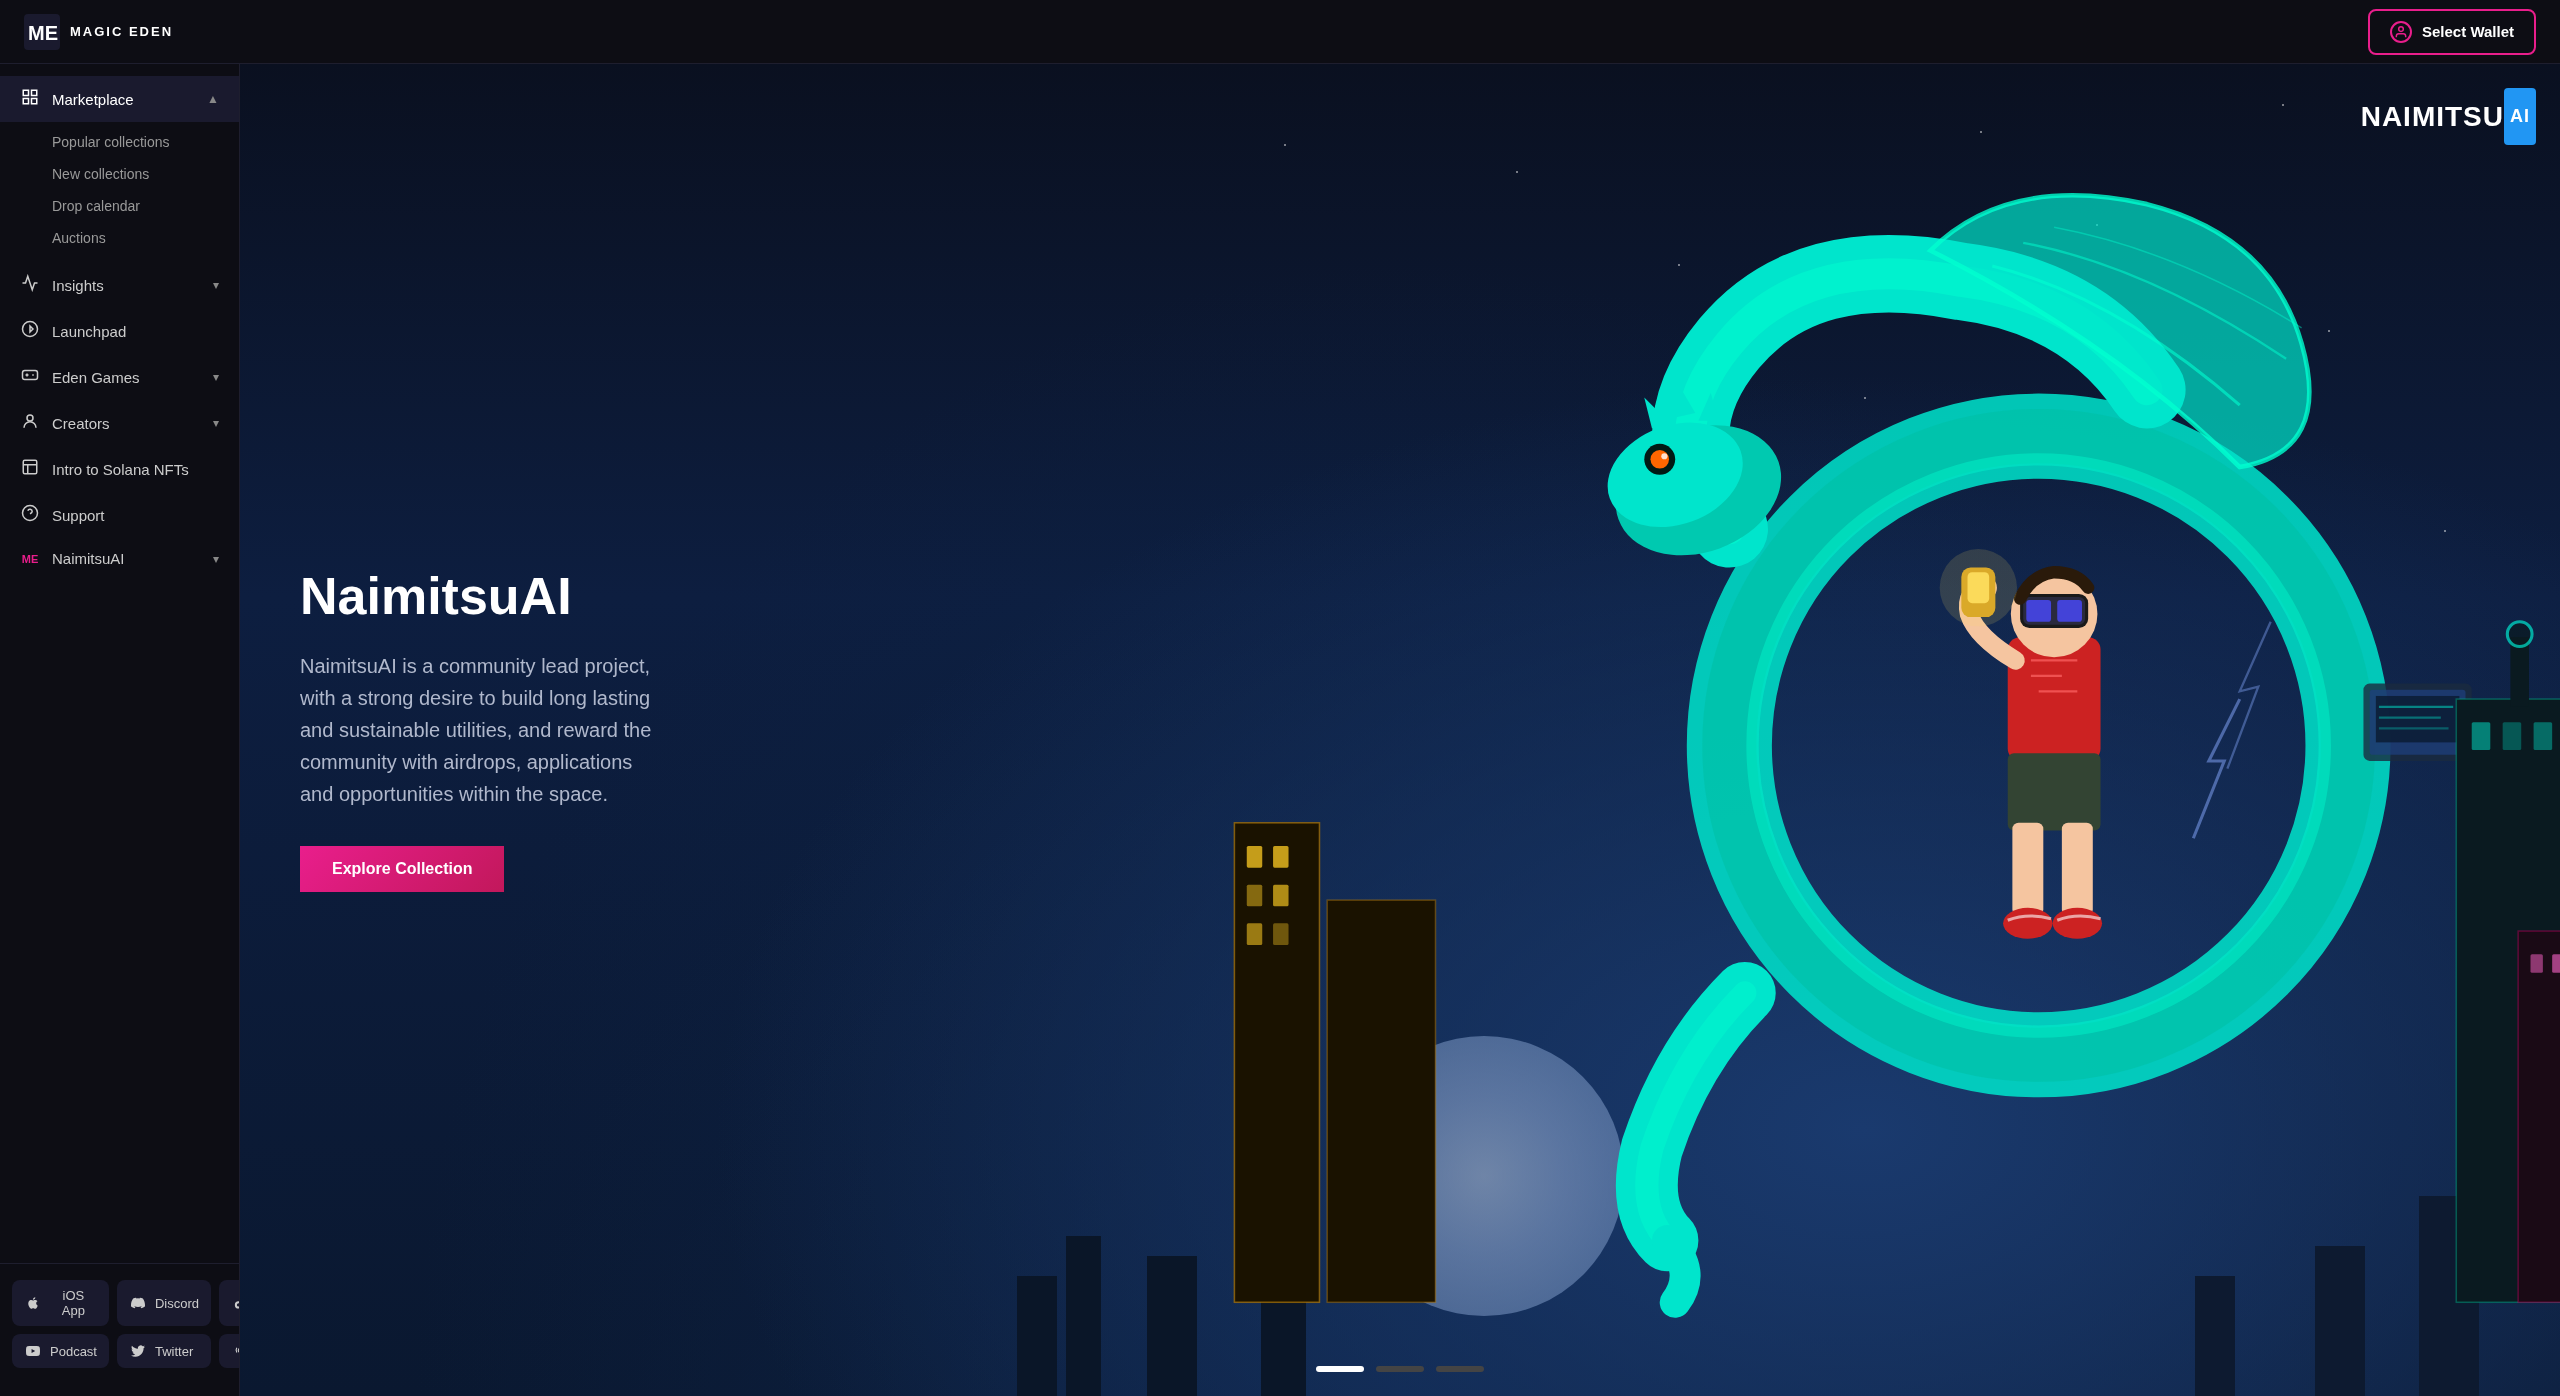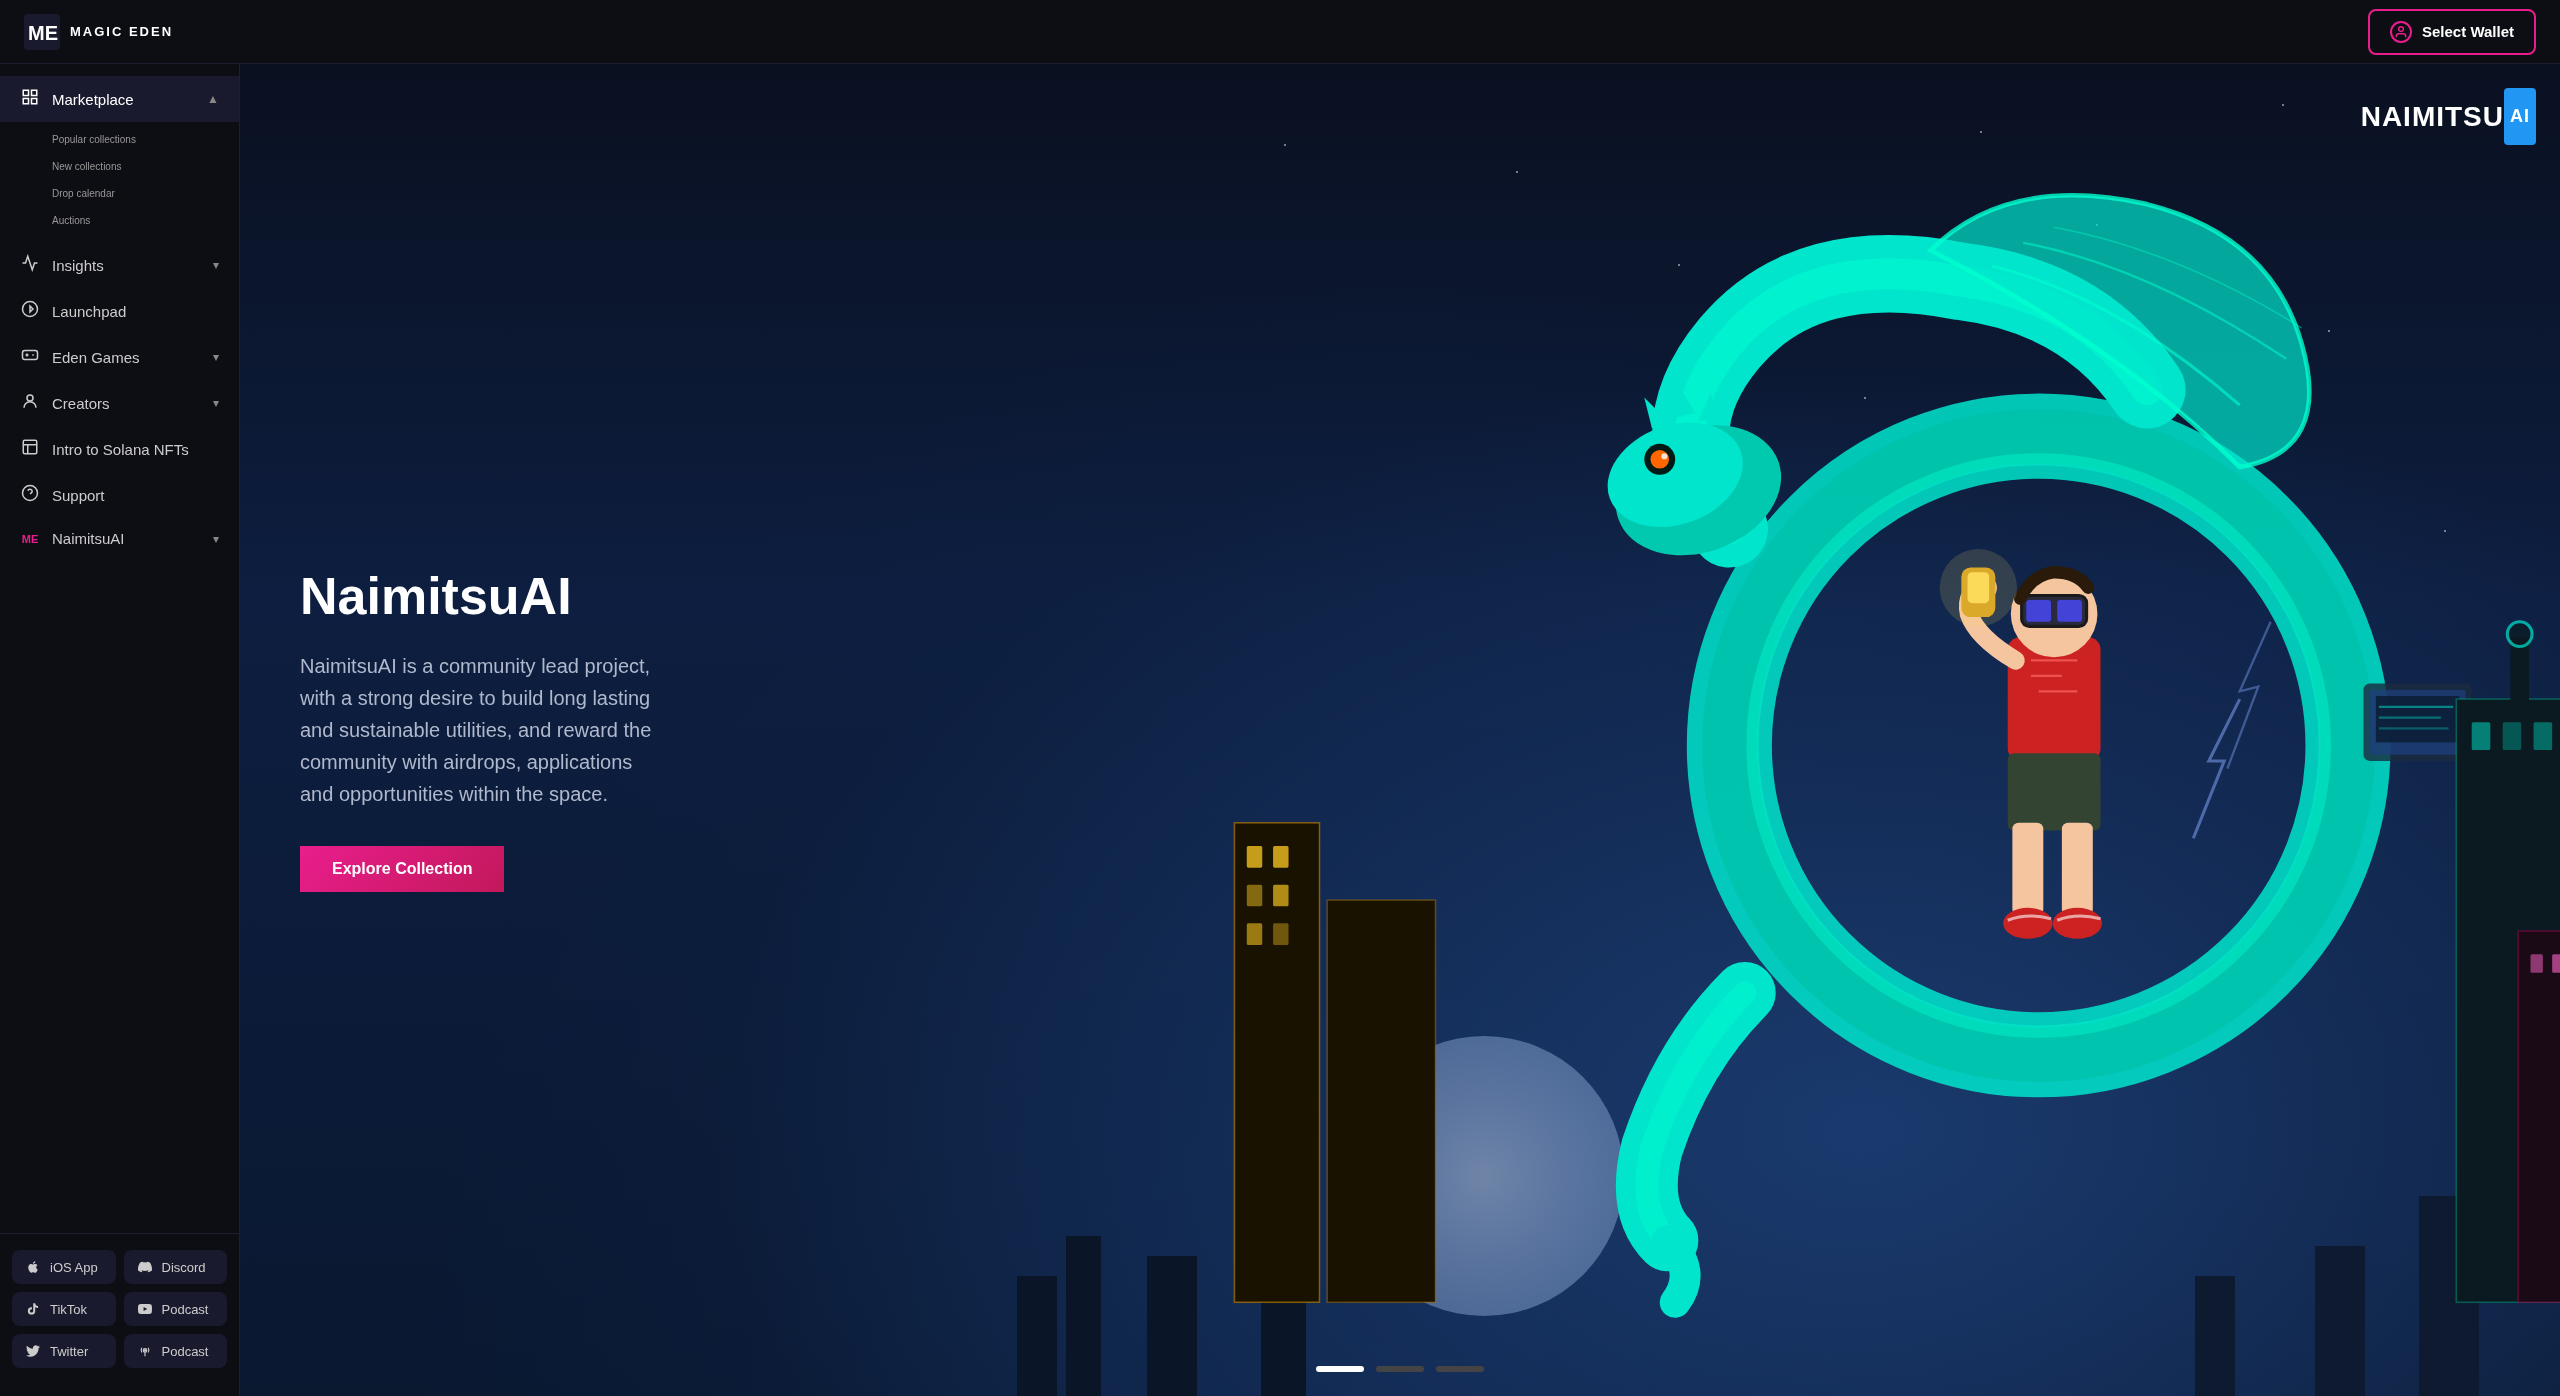--- a/index.html
+++ b/index.html
@@ -161,33 +161,33 @@
     .sub-nav {
       padding: 4px 0 8px 0;
     }
 
     .sub-nav-item {
       display: flex;
       align-items: center;
       padding: 8px 20px 8px 52px;
       cursor: pointer;
       color: #999;
-      font-size: 10px;
+      font-size: 14px;
       transition: color 0.15s;
     }
 
     .sidebar-bottom {
       margin-top: auto;
       padding: 16px 12px;
       border-top: 1px solid #1e1e2e;
     }
 
     .social-grid {
       display: grid;
-      grid-template-columns: 1fr 1fr;
+      grid-template-columns: 1fr 1fr 1fr;
       gap: 8px;
     }
 
     .social-btn {
       display: flex;
       align-items: center;
       gap: 8px;
       background: #1a1a2e;
       border: none;
       border-radius: 8px;

